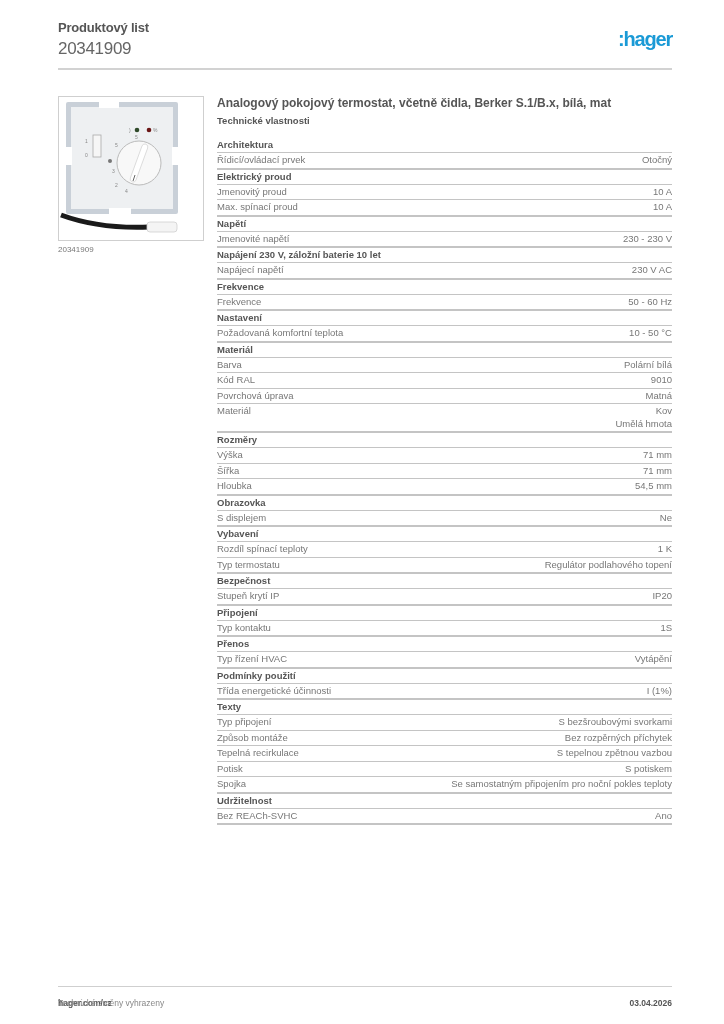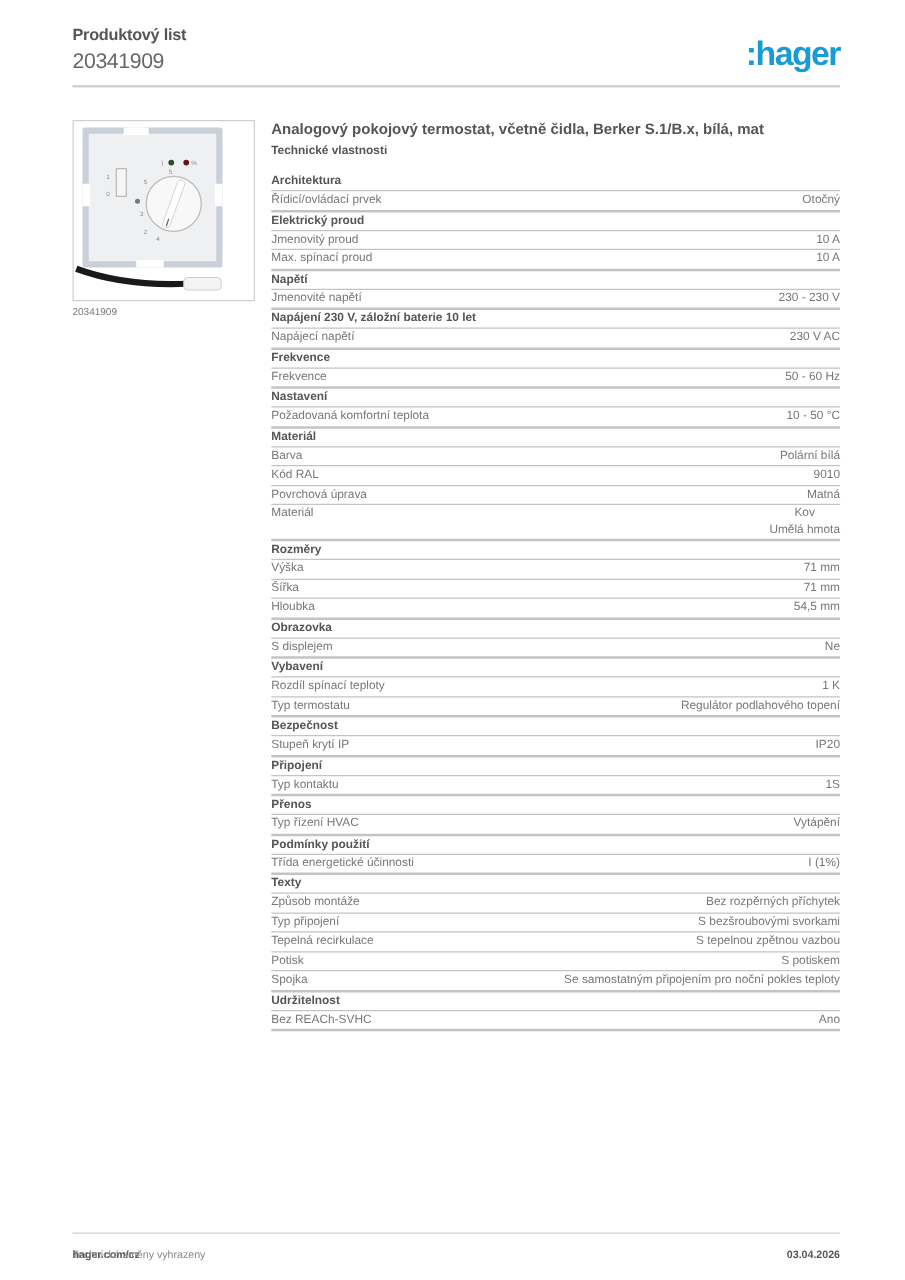--- a/index.html
+++ b/index.html
@@ -1,37 +1,37 @@
 <!DOCTYPE html>
 <html><head>
 <meta charset="utf-8">
 <style>
   html, body { margin:0; padding:0; background:#ffffff; }
   body { width:724px; height:1024px; position:relative; overflow:hidden;
          font-family:"Liberation Sans", sans-serif; color:#555; }
   .header { position:absolute; left:58px; top:20px; width:614px; height:50px; }
   .title { position:absolute; left:0; top:0; font-size:13px; font-weight:bold; color:#555; letter-spacing:-0.2px; }
   .code { position:absolute; left:0; top:19px; font-size:17px; color:#666; letter-spacing:-0.3px; }
-  .logo { position:absolute; right:0; top:8px; font-size:27px; font-weight:bold; color:#1a9ad6; letter-spacing:-1.2px; }
+  .logo { position:absolute; right:0; top:8px; font-size:20px; font-weight:bold; color:#1a9ad6; letter-spacing:-1.2px; }
   .hr-top { position:absolute; left:58px; top:68px; width:614px; height:2px; background:#d2d2d2; }
 
   .img-box { position:absolute; left:58px; top:96px; width:144px; height:143px; border:1px solid #cfcfcf; background:#fff; }
   .img-caption { position:absolute; left:58px; top:245px; font-size:8px; color:#777; }
 
   .content { position:absolute; left:217px; top:96px; width:455px; font-size:9.5px; }
   .product-desc { font-weight:bold; color:#555; font-size:12px; height:14px; line-height:14px; }
   .tech-title { font-weight:bold; color:#555; font-size:9.5px; margin-top:4px; height:14px; line-height:14px; }
   .section { margin-top:0; }
   .section:first-of-type { margin-top:10px; }
   .sec-head { font-weight:bold; color:#555; height:13px; line-height:13px; border-bottom:1px solid #c4c4c4; padding-bottom:1px; }
   .row { display:flex; justify-content:space-between; color:#777; border-bottom:1px solid #c4c4c4; padding:1px 0 1px 0; line-height:12.5px; }
   .row:last-child { border-bottom:2px solid #c4c4c4; }
   .row .k { flex:0 0 auto; }
   .row .v { text-align:right; }
-  .row .v div { line-height:12.5px;text-align:center; }
+  .row .v div { line-height:12.5px; }
 
   .hr-bot { position:absolute; left:58px; top:986px; width:614px; height:1px; background:#cfcfcf; }
   .footer { position:absolute; left:58px; top:998px; width:614px; font-size:8.5px; }
   .f-left { position:absolute; left:0; top:0; font-weight:bold; color:#555; }
   .f-mid { position:absolute; left:0; right:0; top:0; text-align:left; color:#888; }
   .f-right { position:absolute; right:0; top:0; font-weight:bold; color:#555; }
 </style>
 </head>
 <body>
 
@@ -246,29 +246,29 @@
         <div class="row">
           <span class="k">Třída energetické účinnosti</span>
           <span class="v">
             <div>I (1%)</div>
           </span>
         </div>
       </div>
       <div class="section">
         <div class="sec-head">Texty</div>
         <div class="row">
+          <span class="k">Typ připojení</span>
+          <span class="v">
+            <div>S bezšroubovými svorkami</div>
+          </span>
+        </div>
+        <div class="row">
           <span class="k">Způsob montáže</span>
           <span class="v">
             <div>Bez rozpěrných příchytek</div>
-          </span>
-        </div>
-        <div class="row">
-          <span class="k">Typ připojení</span>
-          <span class="v">
-            <div>S bezšroubovými svorkami</div>
           </span>
         </div>
         <div class="row">
           <span class="k">Tepelná recirkulace</span>
           <span class="v">
             <div>S tepelnou zpětnou vazbou</div>
           </span>
         </div>
         <div class="row">
           <span class="k">Potisk</span>

